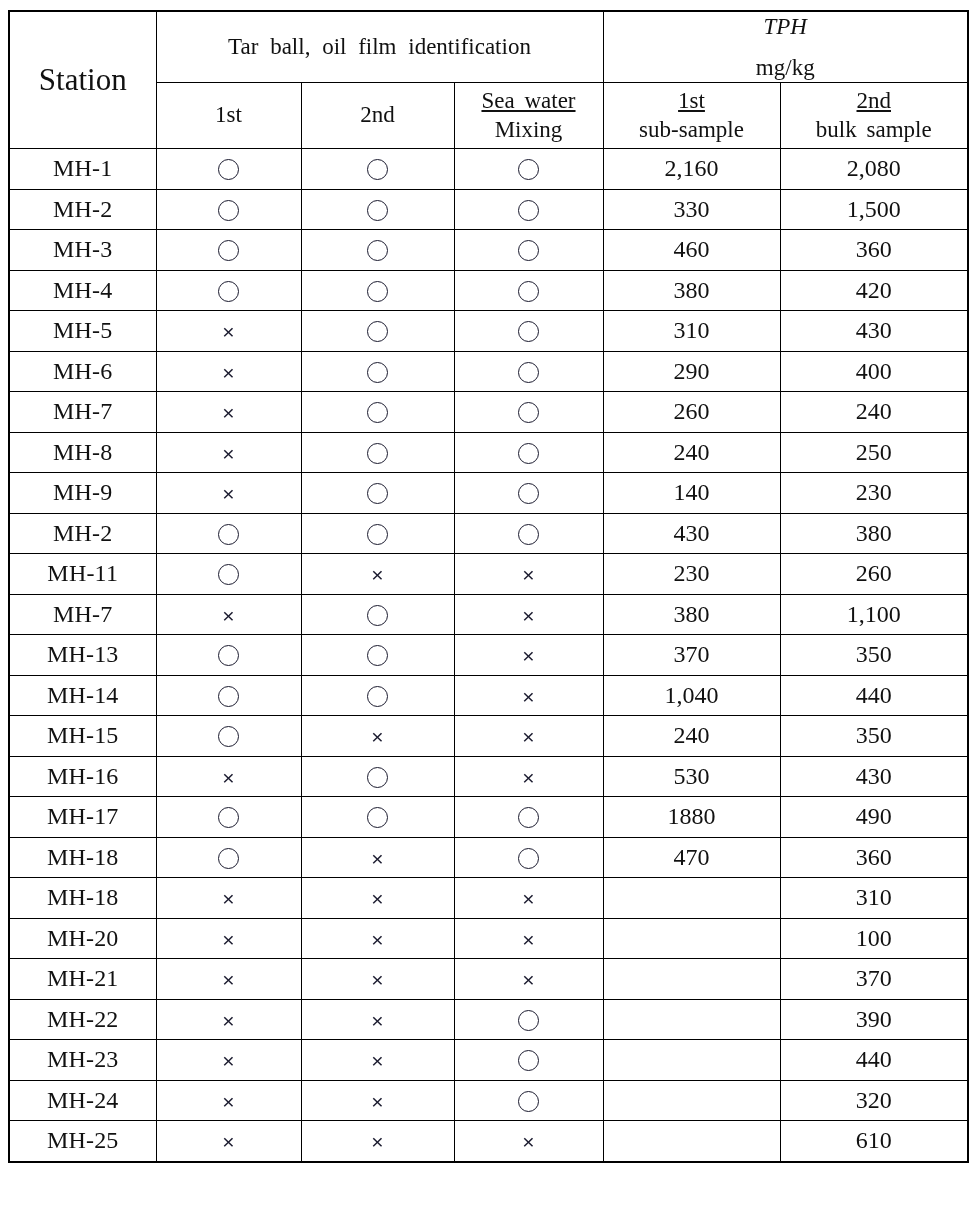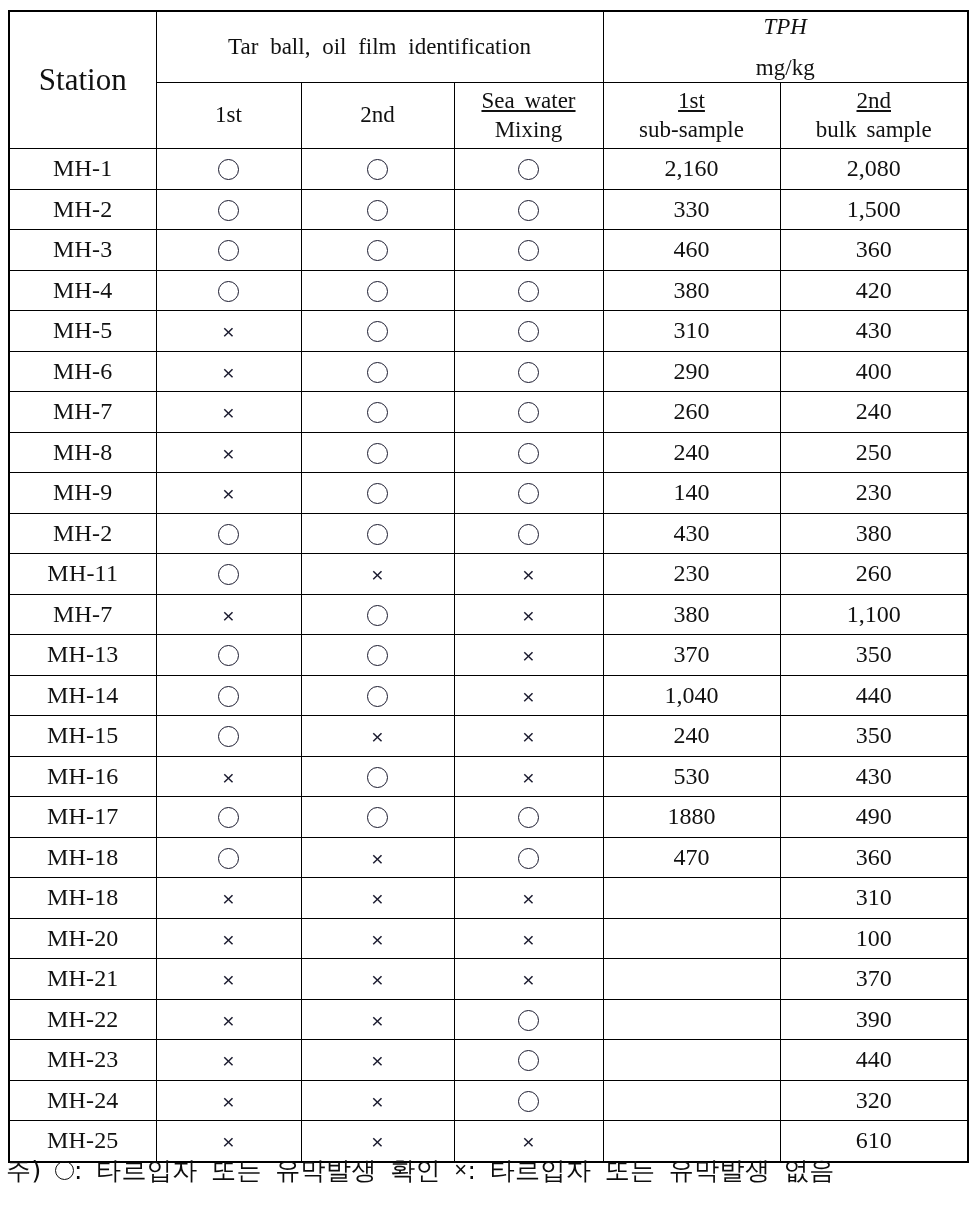--- a/index.html
+++ b/index.html
@@ -374,19 +374,14 @@
             <td class="mark-cell"><span class="mark-x">×</span></td>
             <td class="mark-cell"><span class="mark-x">×</span></td>
             <td class="mark-cell"><span class="mark-x">×</span></td>
             <td class="value-cell"></td>
             <td class="value-cell">610</td>
           </tr>
         </tbody>
     </table>
   </div>
 
-  <div class="footnote">
-    <span>주)</span>
-    <span class="fo"></span><span>: 타르입자 또는 유막발생 확인</span>
-    <span class="fx">×</span><span>: 타르입자 또는 유막발생 없음</span>
-  </div>
 
 </div>
 
 </body></html>

